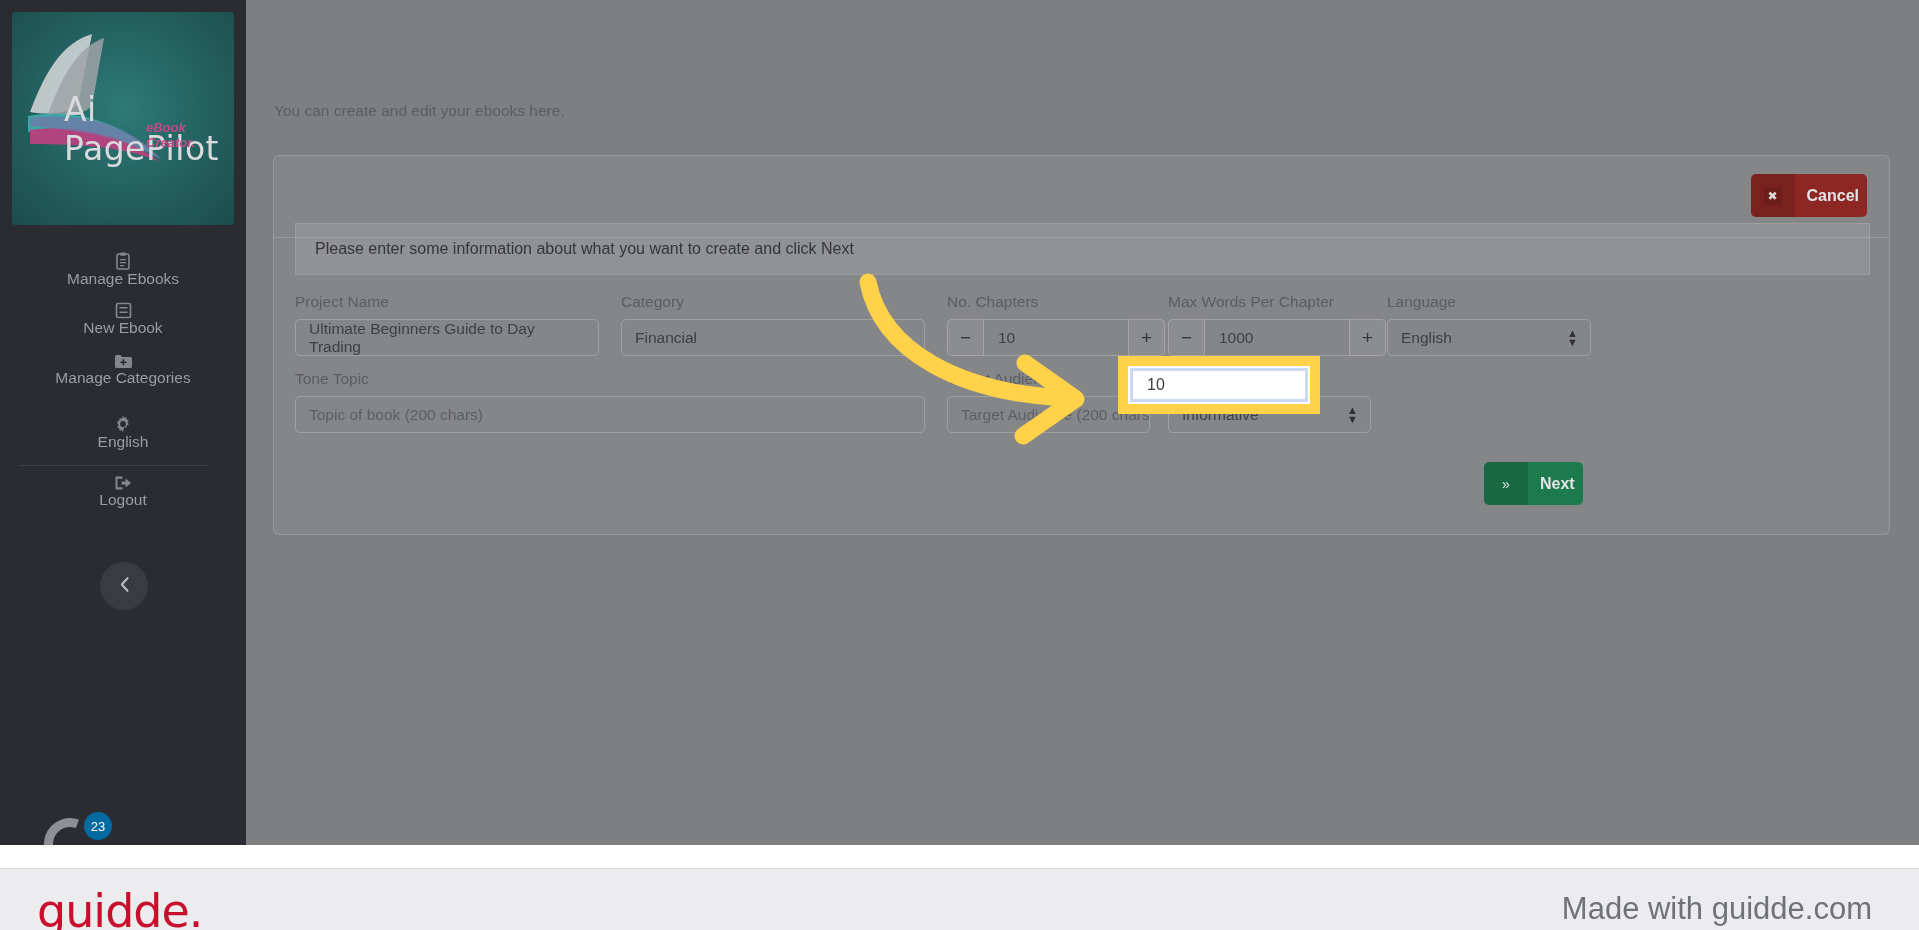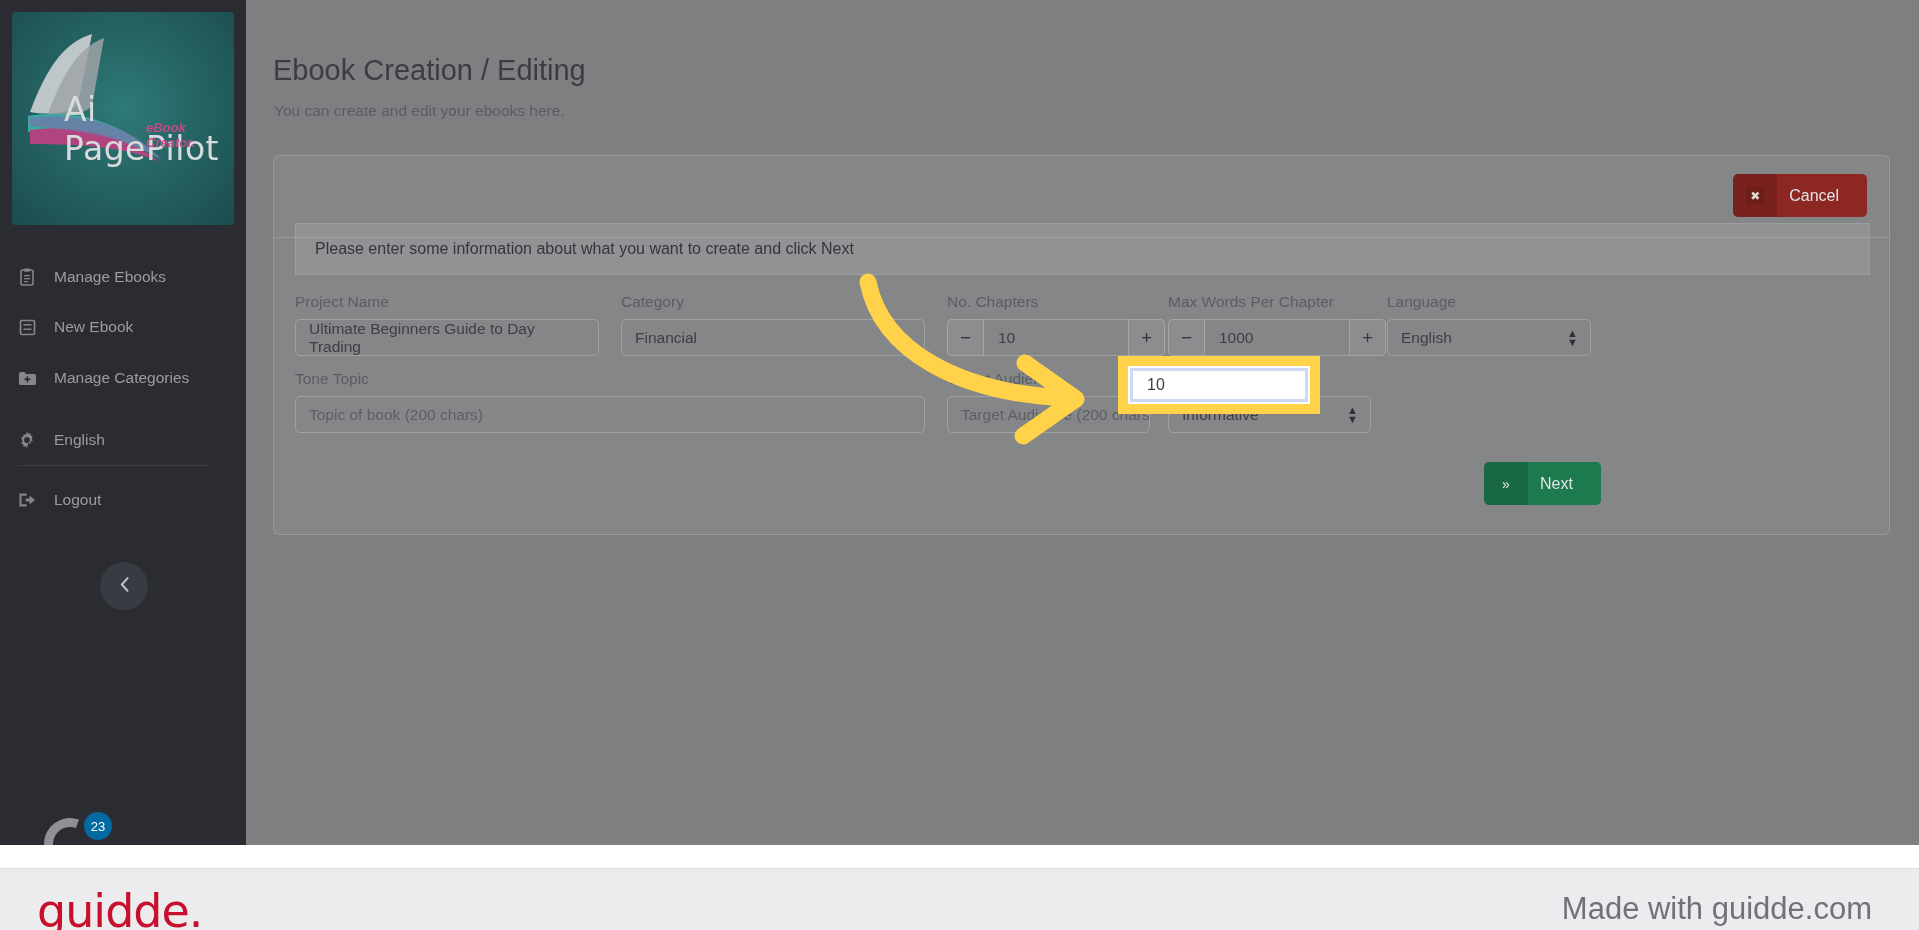--- a/index.html
+++ b/index.html
@@ -43,21 +43,21 @@
     font-family: "DejaVu Sans", sans-serif;
   }
   #logo-sub {
     position: absolute; left: 134px; top: 108px;
     font-size: 13px; color: #c24a86; font-style: italic; font-weight: bold;
   }
 
   .nav-item {
     position: absolute; left: 0; width: 246px; height: 50px;
     display: flex; align-items: center;
-    color: #9a9ca1; font-size: 15.5px;
+    color: #9a9ca1; font-size: 15.5px; flex-direction: column;
   }
   .nav-item .ico {
     width: 22px; margin-left: 16px; margin-right: 16px;
     display: flex; align-items: center; justify-content: center;
     color: #84868c;
   }
   .nav-item .lbl { white-space: nowrap; }
   #nav-sep {
     position: absolute; left: 18px; top: 465px;
     width: 190px; height: 1px; background: #3a3d43;
@@ -111,21 +111,21 @@
   .btn {
     display: inline-flex; align-items: stretch;
     border-radius: 5px; overflow: hidden; cursor: pointer;
     font-size: 16px; color: #e3e4e6;
   }
   .btn .btn-ico {
     width: 44px; display: flex; align-items: center; justify-content: center;
     font-size: 14px;
   }
   .btn .btn-lbl {
-    display: flex; align-items: center; padding: 0 28px 0 12px;
+    display: flex; align-items: center; padding: 0 8px 0 12px; font-weight: bold;
   }
   #cancel-btn {
     position: absolute; right: 22px; top: 18px; height: 43px;
     background: #8c2723;
   }
   #cancel-btn .btn-ico { background: rgba(0,0,0,0.14); }
   #cancel-btn .btn-ico .glyph {
     width: 18px; height: 18px; background: #6d1e1b;
     display: flex; align-items: center; justify-content: center;
     color: #dfd9d6; font-size: 12px; border-radius: 2px;
@@ -323,21 +323,20 @@
       </div>
 
       <div id="sidebar-badge-wrap">
         <div id="sidebar-badge-g"></div>
         <div id="sidebar-badge-count">23</div>
       </div>
     </div>
 
     <div id="main">
 
-      <div id="page-title">Ebook Creation / Editing</div>
       <div id="page-sub">You can create and edit your ebooks here.</div>
 
       <div id="card">
 
         <div id="card-header">
           <div id="cancel-btn" class="btn">
             <span class="btn-ico">
               <span class="glyph">✖</span>
             </span>
             <span class="btn-lbl">Cancel</span>

